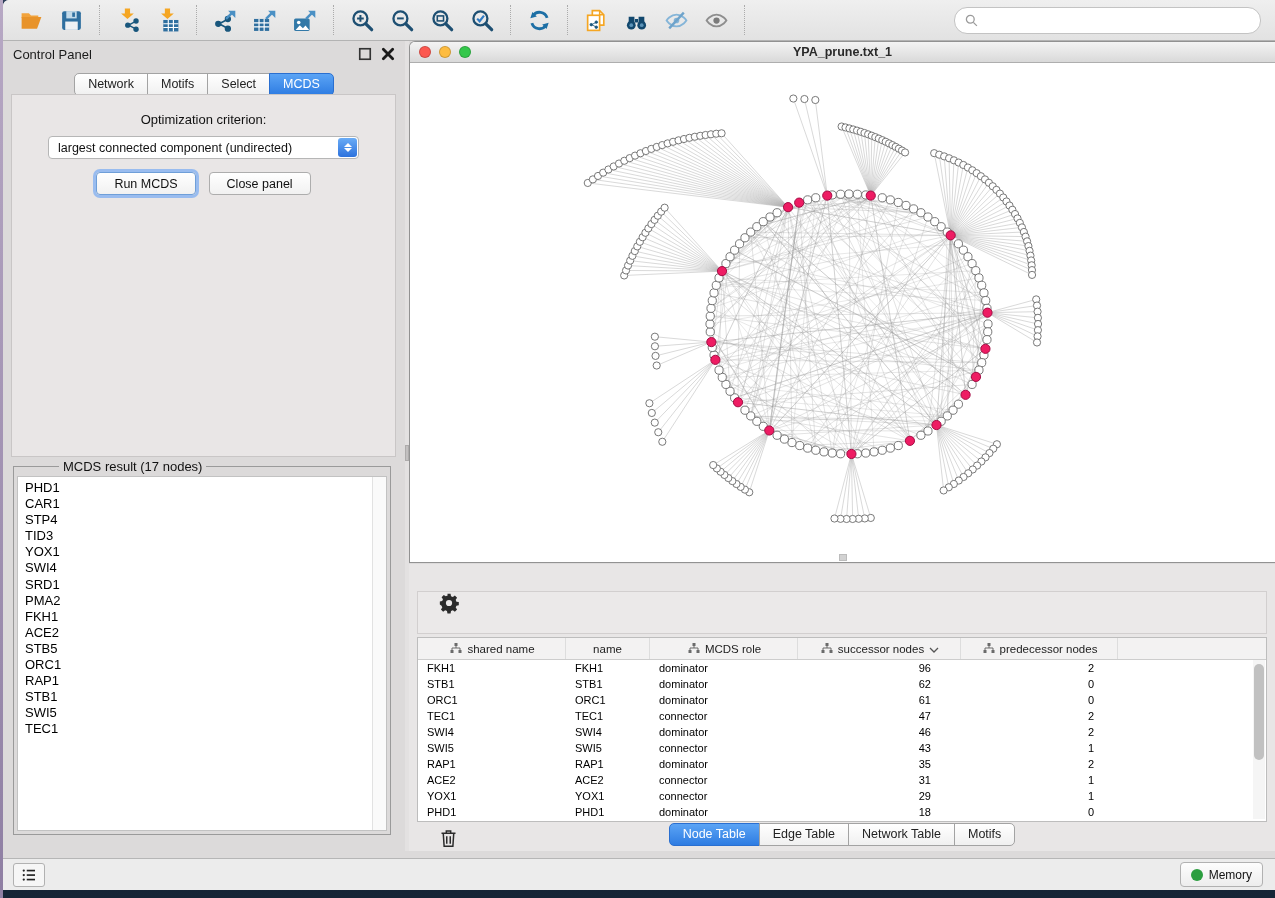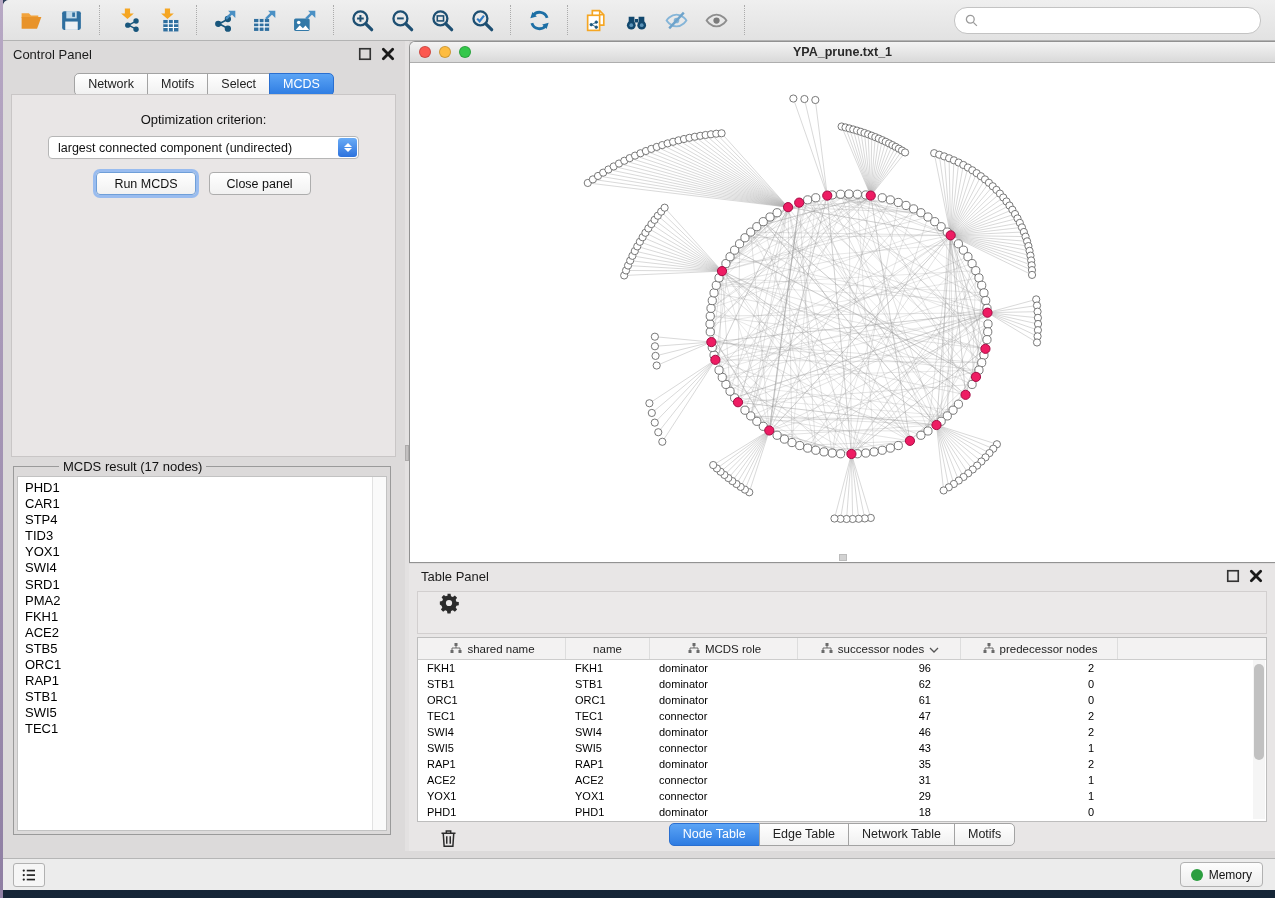--- a/index.html
+++ b/index.html
@@ -947,35 +947,20 @@
           <circle cx="359.2728753472046" cy="367.489765757569" r="4.6" fill="#ee1c63" stroke="#a50b44" stroke-width="1"></circle>
           <circle cx="327.98966410342626" cy="339.23595300976626" r="4.6" fill="#ee1c63" stroke="#a50b44" stroke-width="1"></circle>
           <circle cx="305.38462426457374" cy="296.83285625620994" r="4.6" fill="#ee1c63" stroke="#a50b44" stroke-width="1"></circle>
           <circle cx="301.3527384449217" cy="279.09250312480856" r="4.6" fill="#ee1c63" stroke="#a50b44" stroke-width="1"></circle>
         </svg>
       <div class="canvas-grip"></div>
     </div>
   </div>
 
   <div class="table-panel">
-    <div class="tp-header">
-      <span class="panel-title">Table Panel</span>
-      <span class="panel-btns">
-        <span class="panel-btn">
-            <svg viewBox="0 0 12 12" fill="none" stroke="#333" stroke-width="1.4">
-              <rect x="1.5" y="1.5" width="9" height="9"></rect>
-            </svg>
-          </span>
-        <span class="panel-btn">
-            <svg viewBox="0 0 12 12" stroke="#1a1a1a" stroke-width="2.4" stroke-linecap="round">
-              <path d="M2 2l8 8M10 2l-8 8"></path>
-            </svg>
-          </span>
-      </span>
-    </div>
     <div class="tp-toolbar">
         <div class="tp-btn">
           <svg viewBox="0 0 24 24" width="22">
             <path fill="#2b2b2b" d="M10.3 2h3.4l.5 2.6 2 .8 2.2-1.5 2.4 2.4-1.5 2.2.8 2 2.6.5v3.4l-2.6.5-.8 2 1.5 2.2-2.4 2.4-2.2-1.5-2 .8-.5 2.6h-3.4l-.5-2.6-2-.8-2.2 1.5-2.4-2.4 1.5-2.2-.8-2L2 13.7v-3.4l2.6-.5.8-2-1.5-2.2 2.4-2.4 2.2 1.5 2-.8z"></path>
             <circle cx="12" cy="12" r="3.4" fill="#ebe9e9"></circle>
           </svg>
         </div>
         <div class="tp-btn">
           <svg viewBox="0 0 24 24" width="22" fill="none" stroke="#2b2b2b" stroke-width="2.1">
             <rect x="3.5" y="4" width="17" height="16" rx="1.5"></rect>

